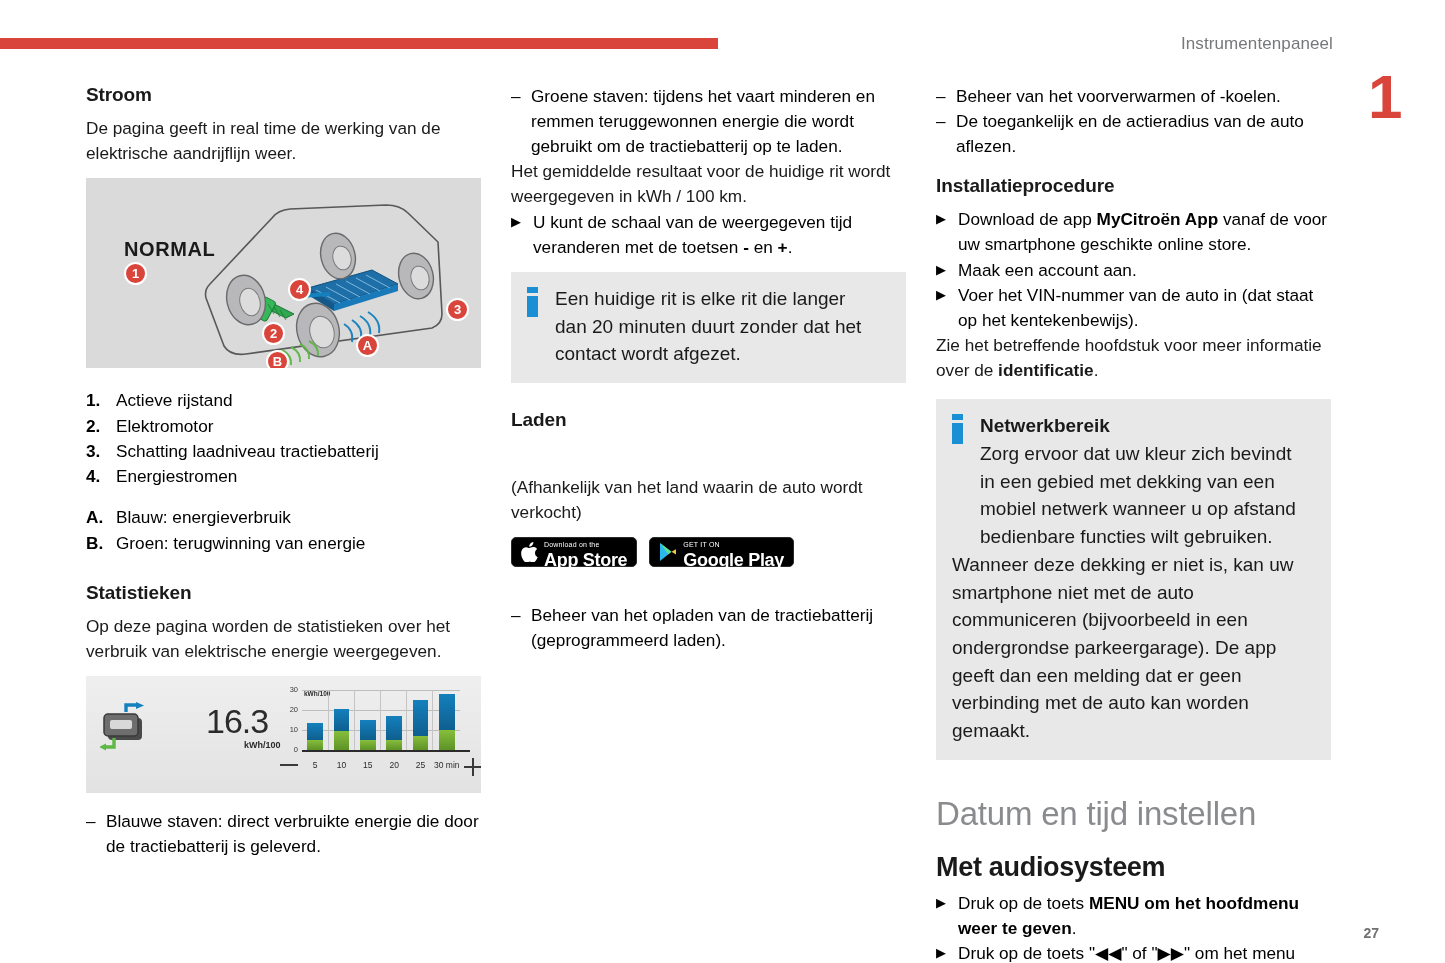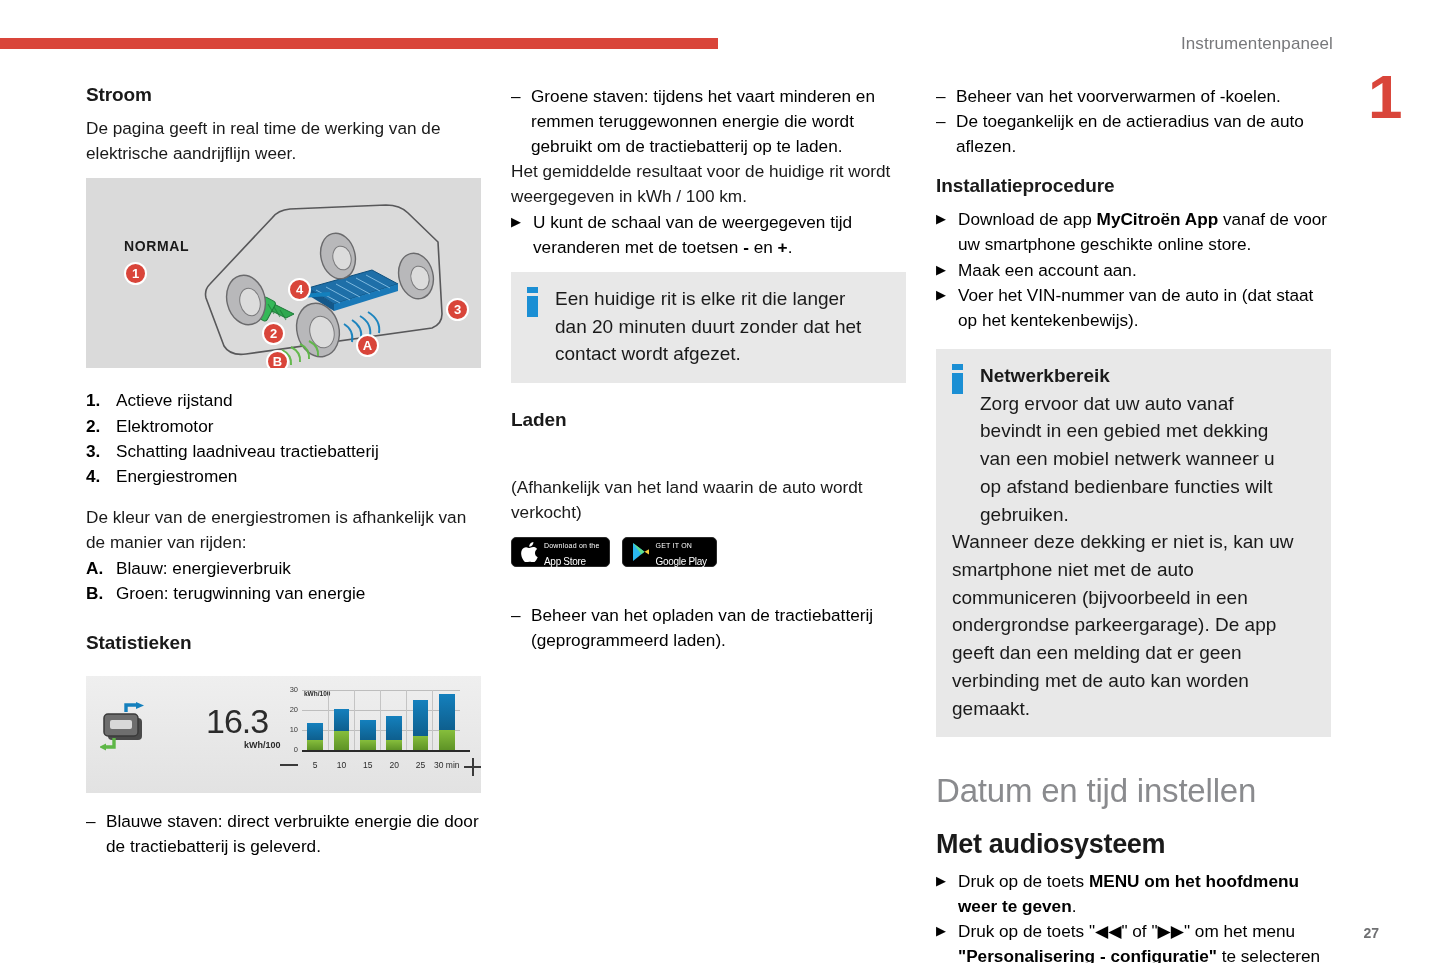--- a/index.html
+++ b/index.html
@@ -95,21 +95,21 @@
     background:#1b8fd4; display:block;
   }
 
   
   .fig-car {
     width: 395px; height: 190px; background: #dadada;
     position: relative; overflow: hidden;
   }
   .fig-car .normal-lbl {
     position: absolute; left: 38px; top: 60px;
-    font-size: 14px; font-weight: bold; color: #1a1a1a;
+    font-size: 20px; font-weight: bold; color: #1a1a1a;
     letter-spacing: .6px;
     text-align: right;
   }
   .cbadge {
     position: absolute; width: 23px; height: 23px; border-radius: 50%;
     background: #d9453a; color: #fff; font-size: 13px; font-weight: bold;
     display: flex; align-items: center; justify-content: center;
     border: 2px solid #fff;
   }
 
@@ -149,21 +149,21 @@
 
   
   .badges { display: flex; gap: 12px; }
   .badge {
     background: #000; border-radius: 5px; height: 30px;
     display: flex; align-items: center; padding: 0 9px; gap: 6px;
     border: 1px solid #2a2a2a;
   }
   .badge .txt { color:#fff; line-height:1.05; }
   .badge .t1 { font-size: 7px; letter-spacing:.2px; }
-  .badge .t2 { font-size: 10px; font-weight: normal; letter-spacing:-.3px; }
+  .badge .t2 { font-size: 18px; font-weight: bold; letter-spacing:-.3px; }
 
   
   .logo-row { display: flex; gap: 18px; align-items: flex-start; }
   .logo-tile {
     flex: 0 0 80px; width: 80px; height: 80px; border-radius: 11px;
     background: #fff; box-shadow: 0 0 4px rgba(0,0,0,.22);
     display:flex; align-items:center; justify-content:center;
   }
   .logo-text { flex: 1; font-size: 17.2px; line-height: 1.46; }
 </style>
@@ -267,36 +267,36 @@
         <span class="v">Schatting laadniveau tractiebatterij</span>
       </div>
       <div class="row">
         <span class="k">4.</span>
         <span class="v">Energiestromen</span>
       </div>
     </div>
 
     <div class="sp-16"></div>
 
-    <p>De kleur van de energiestromen is afhankelijk van de manier van rijden:</p>
 
     <div class="numlist">
       <div class="row">
         <span class="k">A.</span>
         <span class="v">Blauw: energieverbruik</span>
       </div>
       <div class="row">
         <span class="k">B.</span>
         <span class="v">Groen: terugwinning van energie</span>
       </div>
     </div>
 
     <div class="sp-26"></div>
 
     <h2 class="sec">Statistieken</h2>
+    <p>Op deze pagina worden de statistieken over het verbruik van elektrische energie weergegeven.</p>
 
     <div class="sp-12"></div>
 
     <div class="fig-stats">
 
       <svg width="62" height="56" viewBox="0 0 62 56" style="position:absolute;left:14px;top:26px;">
         <rect x="8" y="16" width="34" height="22" rx="4" fill="#4a4a4a"></rect>
         <rect x="4" y="12" width="34" height="22" rx="4" fill="#6e6e6e" stroke="#3a3a3a" stroke-width="1.5"></rect>
         <rect x="10" y="18" width="22" height="9" rx="2" fill="#d8d8d8"></rect>
         <path d="M26 10 L26 3 L38 3" stroke="#1480bd" stroke-width="3.4" fill="none"></path>
@@ -484,32 +484,33 @@
       <span class="tx"><span>Download de app </span><b>MyCitroën App</b><span> vanaf de voor uw smartphone geschikte online store.</span></span>
     </div>
     <div class="arrow">
       <span class="mk">▶</span>
       <span class="tx">Maak een account aan.</span>
     </div>
     <div class="arrow">
       <span class="mk">▶</span>
       <span class="tx">Voer het VIN-nummer van de auto in (dat staat op het kentekenbewijs).</span>
     </div>
+    <p><span>Zie het betreffende hoofdstuk voor meer informatie over de </span><b>identificatie</b><span>.</span></p>
 
     <div class="sp-16"></div>
 
     <div class="infobox">
       <div class="ibhead">
         <span class="iicon">
           <span class="iglyph">
               <i class="dot"></i>
               <i class="stem"></i>
             </span>
         </span>
-        <span><b>Netwerkbereik</b><br><span>Zorg ervoor dat uw auto vanaf bevindt in een gebied met dekking van een mobiel netwerk wanneer u op afstand bedienbare functies wilt gebruiken.</span></span>
+        <span><b>Netwerkbereik</b><br><span>Zorg ervoor dat uw kleur zich bevindt in een gebied met dekking van een mobiel netwerk wanneer u op afstand bedienbare functies wilt gebruiken.</span></span>
       </div>
       <div>Wanneer deze dekking er niet is, kan uw smartphone niet met de auto communiceren (bijvoorbeeld in een ondergrondse parkeergarage). De app geeft dan een melding dat er geen verbinding met de auto kan worden gemaakt.</div>
     </div>
 
     <div class="sp-34"></div>
 
     <h1 class="big">Datum en tijd instellen</h1>
 
     <div class="sp-16"></div>
 

